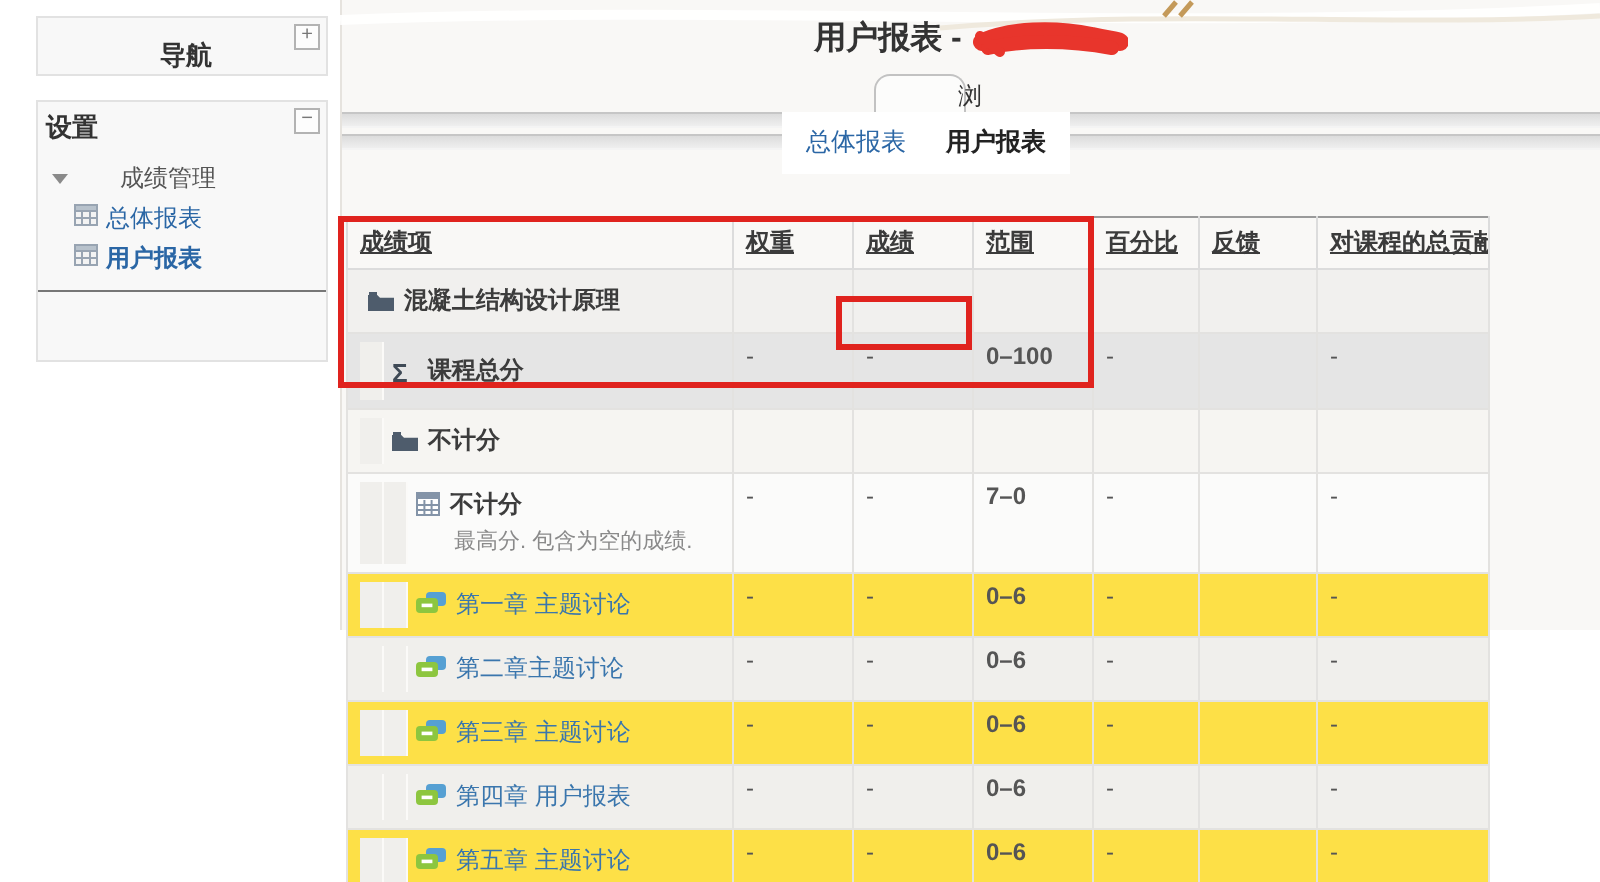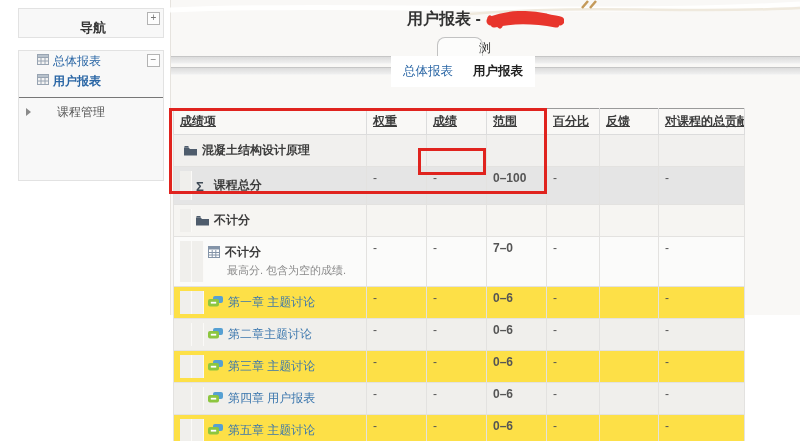--- a/index.html
+++ b/index.html
@@ -68,21 +68,26 @@
 </head>
 <body>
 
 <div class="side-block block-nav">
   <span class="dock-icon">+</span>
   <div class="block-title">导航</div>
 </div>
 
 <div class="side-block block-settings">
   <span class="dock-icon">−</span>
-
+  <div class="block-title">设置</div>
+
+  <div class="tree-row tree-branch" style="margin-top:4px;">
+    <span class="tri tri-down"></span>
+    <span>成绩管理</span>
+  </div>
 
   <div class="tree-row tree-leaf">
     <span class="gr-icon">
       <svg width="12" height="11" viewBox="0 0 12 11">
           <rect x="0.5" y="0.5" width="11" height="10" fill="#f3f3f3" stroke="#98a4b2"></rect>
           <rect x="0.5" y="0.5" width="11" height="3" fill="#b8c2cc" stroke="#98a4b2"></rect>
           <line x1="4" y1="3.5" x2="4" y2="10.5" stroke="#98a4b2"></line>
           <line x1="8" y1="3.5" x2="8" y2="10.5" stroke="#98a4b2"></line>
           <line x1="0.5" y1="7" x2="11.5" y2="7" stroke="#98a4b2"></line>
         </svg>
@@ -98,24 +103,20 @@
           <line x1="4" y1="3.5" x2="4" y2="10.5" stroke="#98a4b2"></line>
           <line x1="8" y1="3.5" x2="8" y2="10.5" stroke="#98a4b2"></line>
           <line x1="0.5" y1="7" x2="11.5" y2="7" stroke="#98a4b2"></line>
         </svg>
     </span>
     <a class="side-link active">用户报表</a>
   </div>
 
   <div class="side-sep"></div>
 
-  <div class="tree-row tree-branch">
-    <span class="tri tri-right"></span>
-    <span>课程管理</span>
-  </div>
 </div>
 
 <div class="main">
 
   <svg class="deco" width="630" height="26" viewBox="0 0 630 26">
     <path d="M0 10 C 200 2, 420 16, 630 4" stroke="#ffffff" stroke-width="5" fill="none" opacity="0.9"></path>
     <path d="M300 14 C 420 4, 520 14, 630 8" stroke="#efe9dd" stroke-width="2.5" fill="none"></path>
     <path d="M412 8 L 418 1 M 420 8 L 426 1" stroke="#c49a5a" stroke-width="2.5" fill="none"></path>
   </svg>
 

